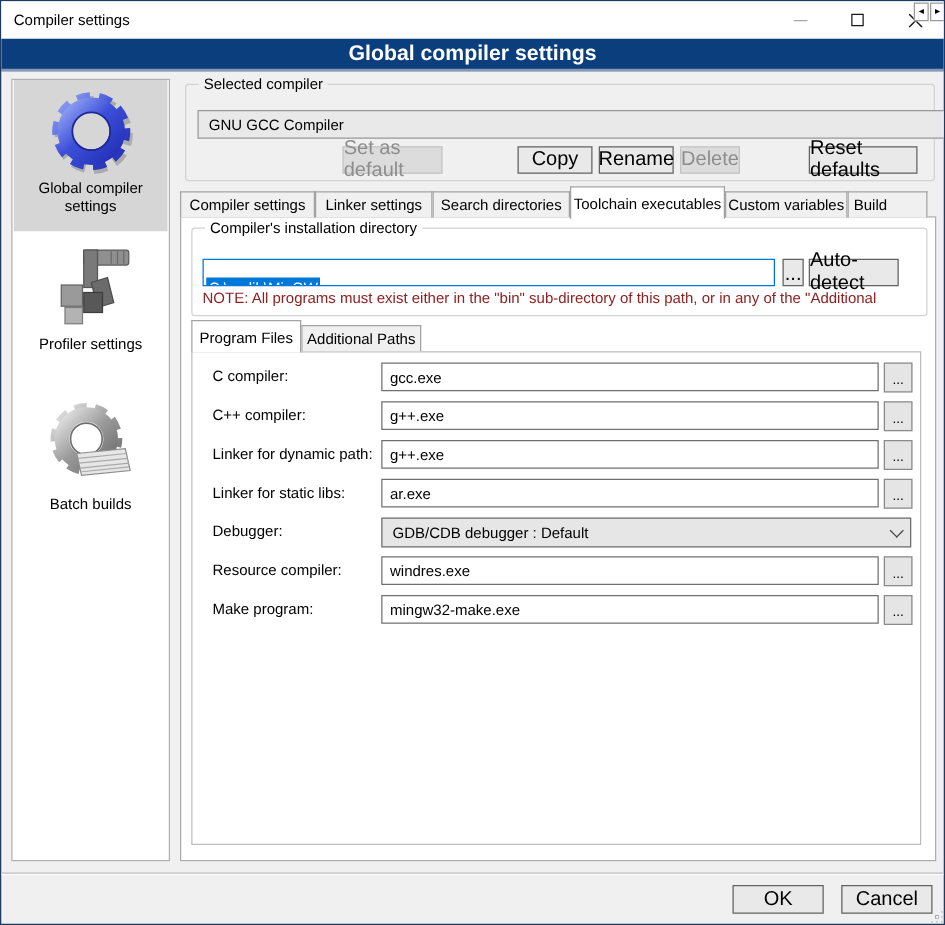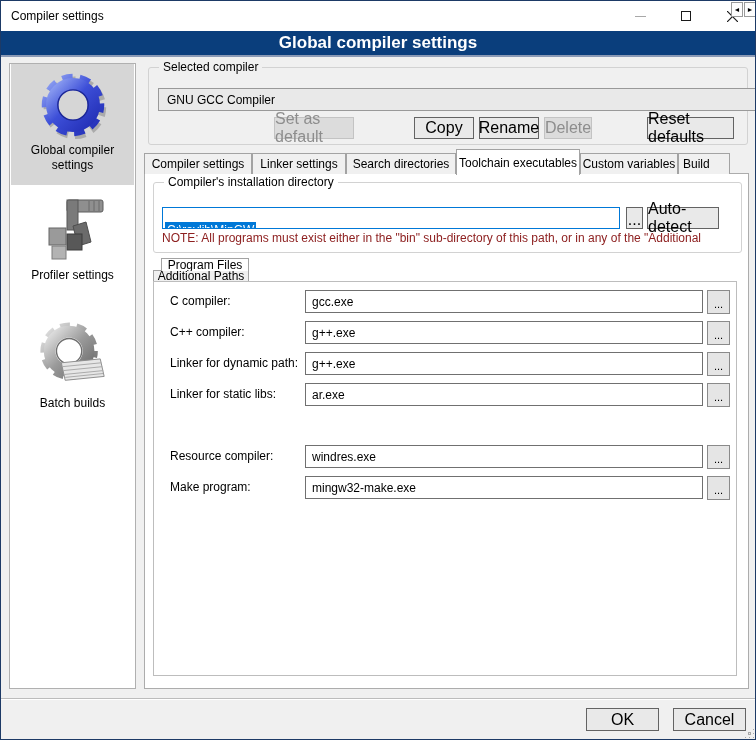--- a/index.html
+++ b/index.html
@@ -58,21 +58,21 @@
   
   .install-group{ left:8px; top:8px; width:589px; height:71px; }
   .path-box{ position:absolute; left:8px; top:24px; width:458px; height:22px;
     background:#fff; border:1px solid #0078d7; display:flex; align-items:center;
     padding-left:2px; overflow:hidden; }
   .path-box .sel{ background:#0078d7; color:#fff; padding:1px 2px; white-space:pre;margin-top:24px; }
   .note{ position:absolute; left:8px; top:48px; width:574px; white-space:nowrap;
     overflow:hidden; color:#8e2121; font-size:12px; }
   
   .subtabstrip{ position:absolute; left:8px; top:84px; height:23px; display:flex;
-    align-items:flex-end; z-index:3;flex-direction:column; }
+    align-items:flex-end; z-index:3; }
   .inner-panel{ position:absolute; left:8px; top:107px; width:584px; height:395px;
     background:#fff; border:1px solid #bdbdbd; z-index:2; }
   
   .frow{ position:absolute; left:0; width:100%; height:24px; }
   .frow .flabel{ position:absolute; left:16px; top:4px; width:140px; }
   .frow input{ position:absolute; left:151px; top:0; width:398px; height:23px;
     border:1px solid #707070; background:#fff; font-family:"Liberation Sans",sans-serif;
     font-size:12px; padding-left:6px; }
   .browse-btn{ position:absolute; top:0; width:23px; height:24px; background:#e5e5e5;
     border:1px solid #8a8a8a; display:flex; align-items:flex-end; justify-content:center;
@@ -182,21 +182,21 @@
     <div class="btn disabled" style="left:395px; top:49px; width:48px;">Delete</div>
     <div class="btn" style="left:498px; top:49px; width:87px;">Reset defaults</div>
   </div>
 
   <div class="tabstrip">
     <div class="tab" style="width:108px;">Compiler settings</div>
     <div class="tab" style="width:94px;">Linker settings</div>
     <div class="tab" style="width:110px;">Search directories</div>
     <div class="tab active" style="width:124px;">Toolchain executables</div>
     <div class="tab" style="width:98px;">Custom variables</div>
-    <div class="tab" style="width:52px; justify-content:flex-start;">Build</div>
+    <div class="tab" style="width:64px; justify-content:flex-start;">Build</div>
   </div>
   <div class="tab-arrow" style="left:730px;">◄</div>
   <div class="tab-arrow" style="left:743px;">►</div>
 
   <div class="main-panel">
 
     <div class="groupbox install-group">
       <span class="legend on-white">Compiler's installation directory</span>
       <div class="path-box">
         <span class="sel">C:\raylib\MinGW</span>
@@ -230,20 +230,27 @@
         <input value="g++.exe" style="">
         <div class="browse-btn" style="left:553px;">...</div>
       </div>
 
       <div class="frow" style="top:101px;">
         <span class="flabel">Linker for static libs:</span>
         <input value="ar.exe" style="">
         <div class="browse-btn" style="left:553px;">...</div>
       </div>
 
+      <div class="frow" style="top:132px;">
+        <span class="flabel">Debugger:</span>
+        <div class="combo">
+          <span>GDB/CDB debugger : Default</span>
+          <span class="chev"></span>
+        </div>
+      </div>
 
       <div class="frow" style="top:163px;">
         <span class="flabel">Resource compiler:</span>
         <input value="windres.exe" style="">
         <div class="browse-btn" style="left:553px;">...</div>
       </div>
 
       <div class="frow" style="top:194px;">
         <span class="flabel">Make program:</span>
         <input value="mingw32-make.exe" style="">

